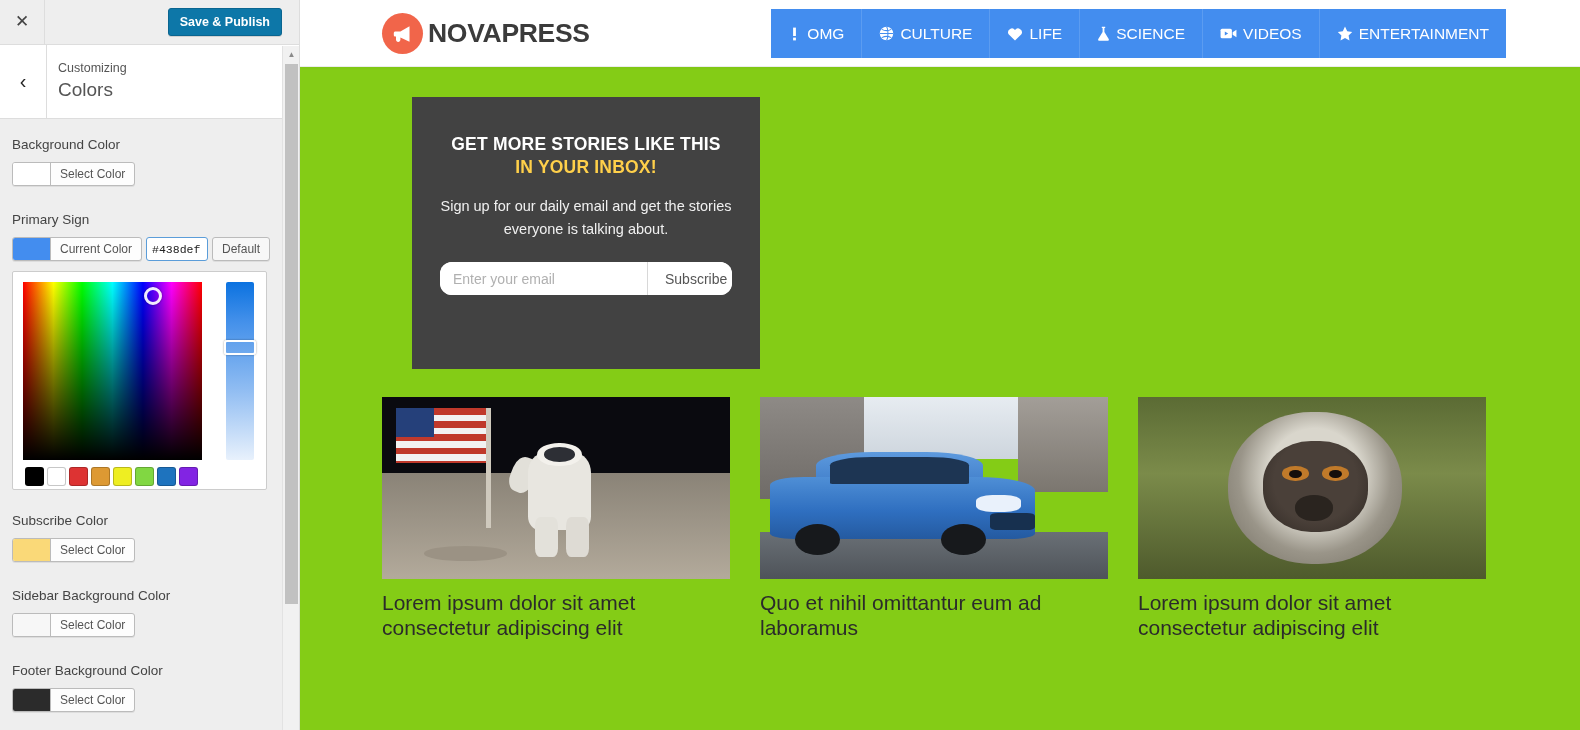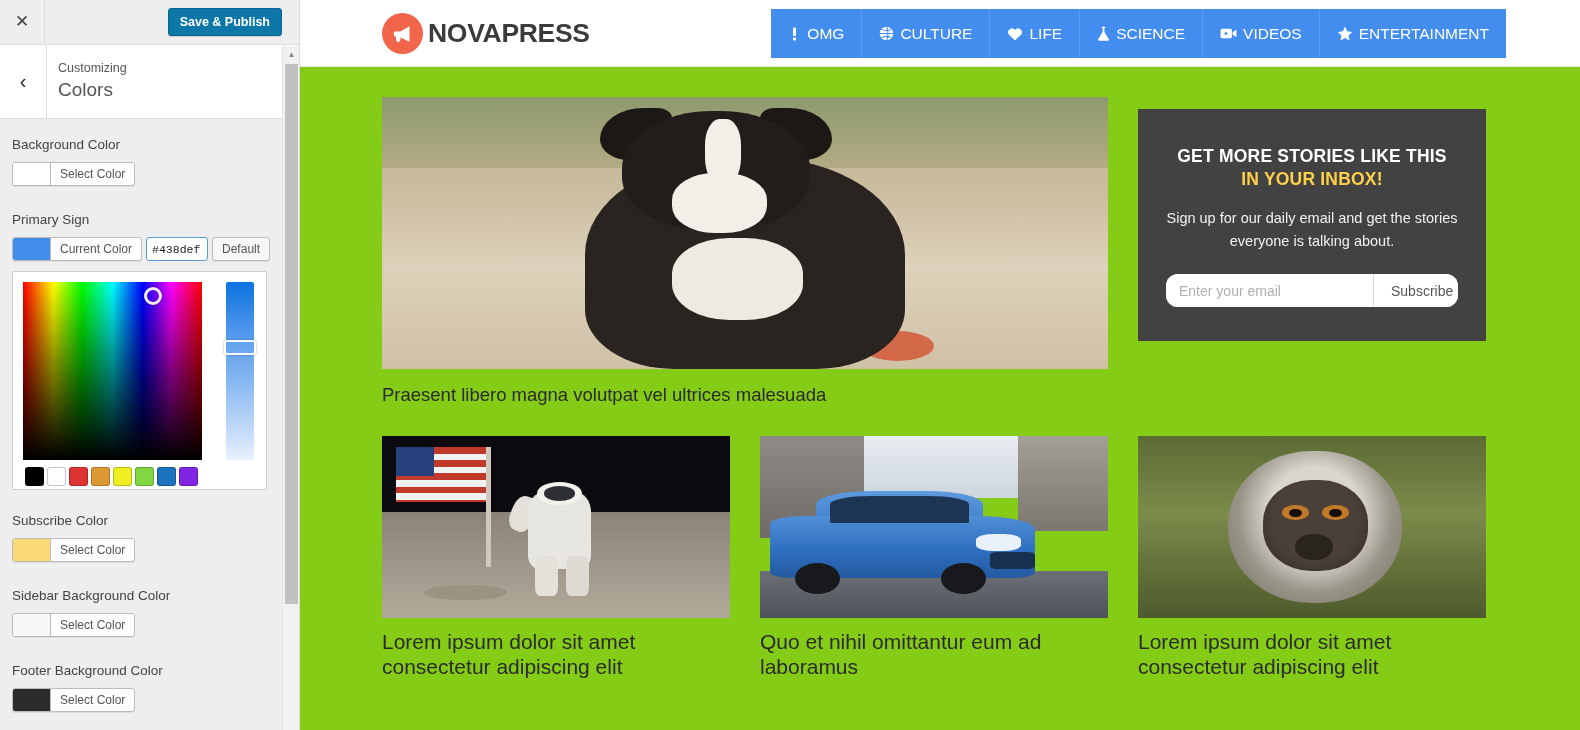--- a/index.html
+++ b/index.html
@@ -266,25 +266,24 @@
   .card-title {
     font-size: 18.5px;
     color: #2b2b2b;
     line-height: 26px;
     margin-top: 13px;
     cursor: pointer;
   }
   #optin {
     width: 348px;
     margin-left: 30px;
-    height: 232px;
+    height: 272px;
     background: #424242;
     padding: 36px 28px 0 28px;
     text-align: center;
-    margin-top: 12px;
   }
   #optin-h1 {
     color: #ffffff;
     font-size: 17.5px; font-weight: bold;
     line-height: 23px; letter-spacing: .2px;
   }
   #optin-h2 {
     color: #ffd04a;
     font-size: 17.5px; font-weight: bold;
     line-height: 23px; letter-spacing: .2px;
@@ -538,34 +537,20 @@
           </span>
           <span>ENTERTAINMENT</span>
         </div>
       </nav>
   </div>
 
   <div id="preview-body">
 
     <div id="row-top">
 
-      <div id="feature-card">
-        <div class="card-img ph ph-dog" style="height:272px">
-          <i class="sky"></i>
-            <i class="toy"></i>
-          <i class="earl"></i>
-            <i class="earr"></i>
-          <i class="body"></i>
-            <i class="head"></i>
-          <i class="chest"></i>
-            <i class="blaze"></i>
-            <i class="snout"></i>
-        </div>
-        <div class="card-title">Praesent libero magna volutpat vel ultrices malesuada</div>
-      </div>
 
       <div id="optin" style="background: rgb(66, 66, 66);">
         <div id="optin-h1">GET MORE STORIES LIKE THIS</div>
         <div id="optin-h2" style="color: rgb(255, 208, 74);">IN YOUR INBOX!</div>
         <div id="optin-desc">Sign up for our daily email and get the stories everyone is talking about.</div>
         <div id="optin-form">
           <input id="optin-email" type="text" placeholder="Enter your email" style="">
           <button id="optin-sub">Subscribe</button>
         </div>
       </div>

